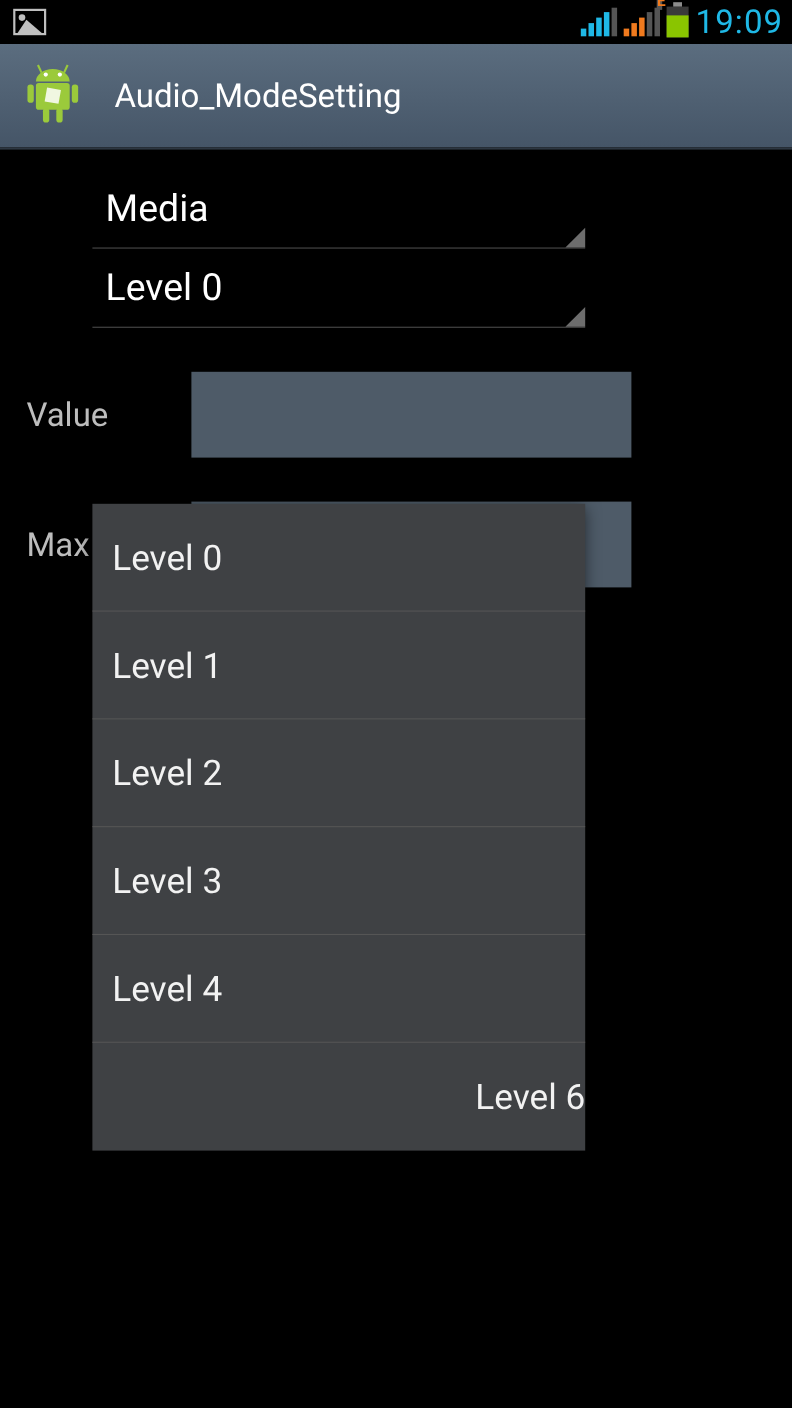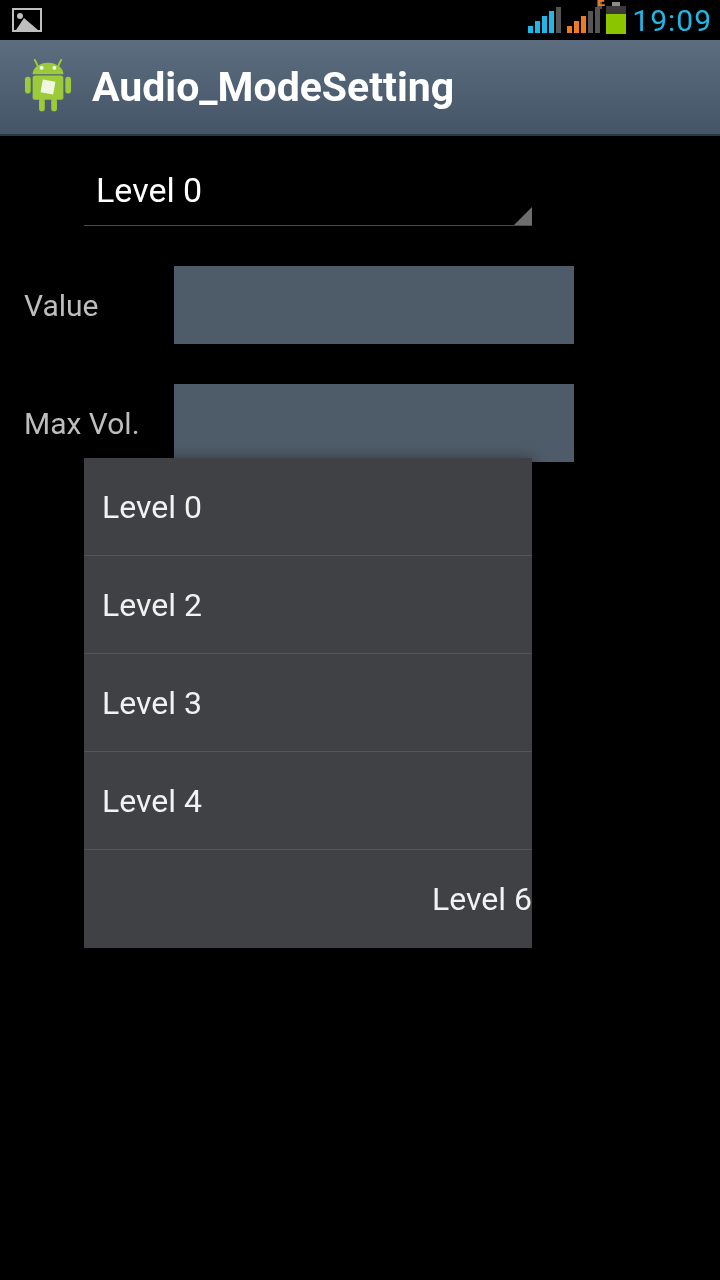--- a/index.html
+++ b/index.html
@@ -50,21 +50,21 @@
     height: 96px;
     background: linear-gradient(#5b6d7f, #455567);
     border-bottom: 2px solid #2d3742;
     display:flex; align-items:center;
     padding: 0 12px;
   }
   .actionbar .icon {
     width:72px; height:72px; display:flex; align-items:center; justify-content:center;
   }
   .actionbar h1 {
-    font-weight:700; font-size:41px; color:#fff; margin-left:8px;
+    font-weight:400; font-size:30px; color:#fff; margin-left:20px;
   }
   
   .content { padding: 18px 10px 0 10px; }
   .label {
     color:#8f8f8f; font-size:30px; margin: 14px 0 14px 4px;
   }
   .spinner {
     margin-left: 74px;
     width: 448px;
     height: 72px;
@@ -153,20 +153,24 @@
       </g>
       <circle cx="40" cy="20" r="3" fill="#fff"></circle>
       <circle cx="60" cy="20" r="3" fill="#fff"></circle>
       <rect x="40" y="40" width="20" height="20" fill="#fff" opacity="0.85" transform="rotate(10 50 50)"></rect>
     </svg>
   </div>
   <h1>Audio_ModeSetting</h1>
 </div>
 
 <div class="content">
+  <div class="spinner">
+    <span class="val">Media</span>
+    <span class="tri"></span>
+  </div>
 
   <div class="spinner">
     <span class="val">Level 0</span>
     <span class="tri"></span>
   </div>
 
   <div class="row">
     <div class="rl">Value</div>
     <div class="input"></div>
   </div>
@@ -175,20 +179,23 @@
     <div class="rl">Max Vol.</div>
     <div class="input"></div>
   </div>
 </div>
 
 <div class="popup">
   <div class="item">
       <span>Level 0</span>
     </div>
   <div class="item">
+      <span>Level 1</span>
+    </div>
+  <div class="item">
       <span>Level 2</span>
     </div>
   <div class="item">
       <span>Level 3</span>
     </div>
   <div class="item">
       <span>Level 4</span>
     </div>
   <div class="item">
       <span>Level 6</span>

